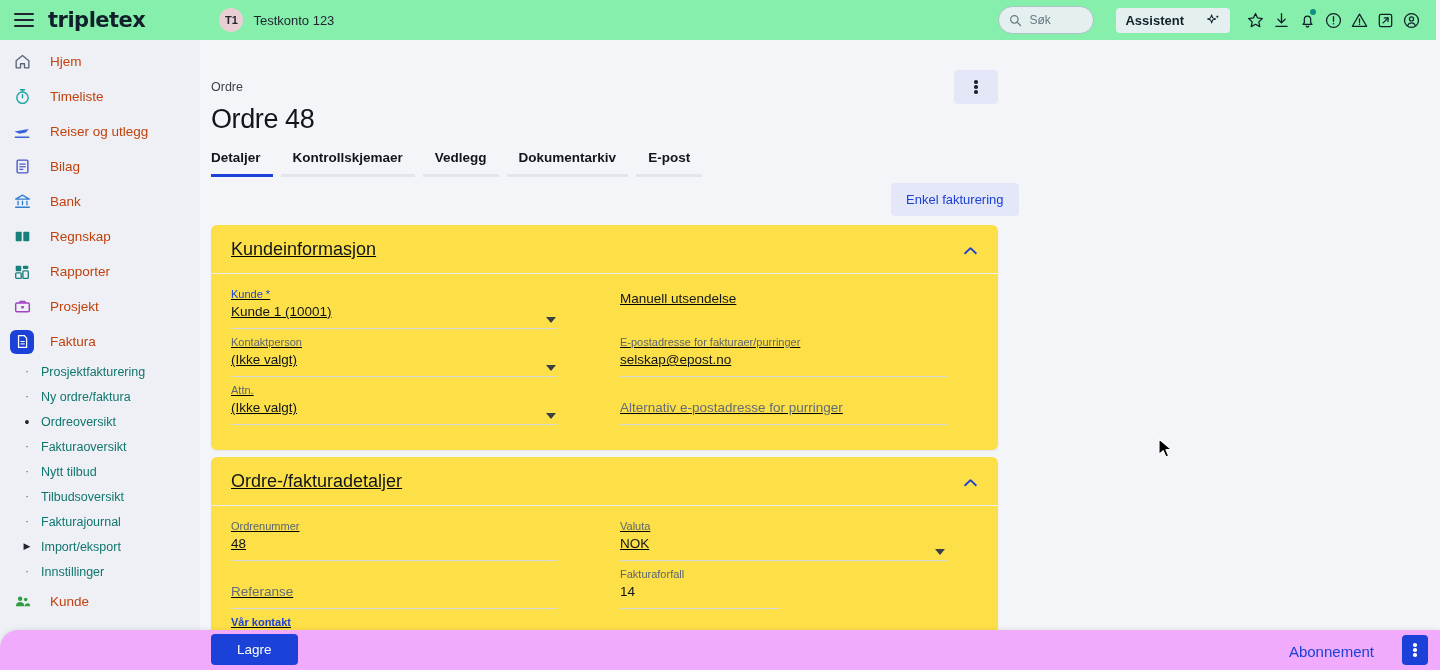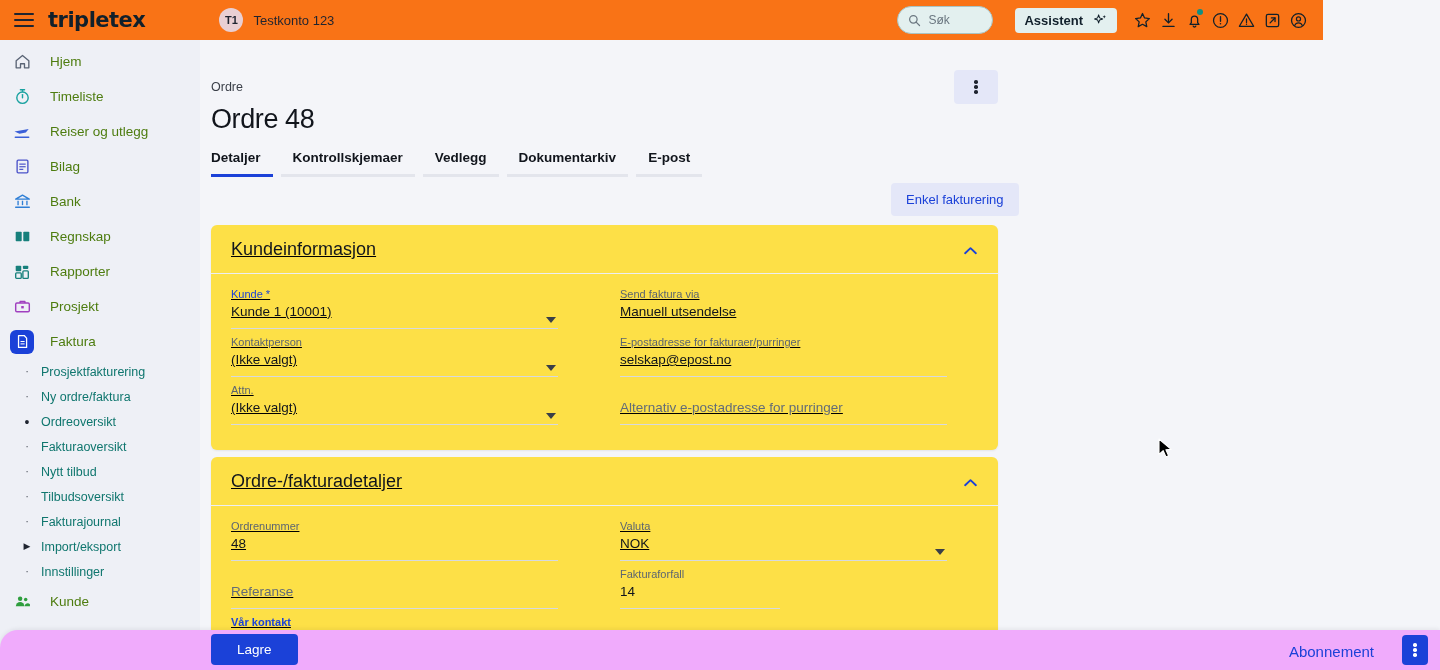--- a/index.html
+++ b/index.html
@@ -6,22 +6,22 @@
   html, body {
     width: 1440px; height: 670px;
     overflow: hidden;
     font-family: "Liberation Sans", sans-serif;
     background: #f4f5f9;
   }
   .app { position: relative; width: 1440px; height: 670px; }
 
   
   .topbar {
-    position: absolute; top: 0; left: 0; width: 1323px; height: 40px;
-    background: #f97316;
+    position: absolute; top: 0; left: 0; width: 1436px; height: 40px;
+    background: #86efac;
     display: flex; align-items: center;
   }
   .hamburger { width: 20px; height: 14px; margin-left: 14px; display: flex;
     flex-direction: column; justify-content: space-between; cursor: pointer; }
   .hamburger span { display: block; height: 2px; background: #1f2430; border-radius: 1px; }
   .brand {
     margin-left: 14px; font-size: 21px; font-weight: 700; color: #11202b;
     letter-spacing: -0.5px; font-family: "DejaVu Sans", sans-serif;
   }
   .acct { display: flex; align-items: center; margin-left: 74px; }
@@ -35,39 +35,39 @@
 
   .topright { position: absolute; right: 12px; top: 0; height: 40px;
     display: flex; align-items: center; gap: 0; }
   .searchbox {
     width: 96px; height: 28px; border: 1px solid #a9c4c4; border-radius: 14px;
     background: #e3f0ef; display: flex; align-items: center; padding: 0 10px;
     margin-right: 22px;
   }
   .searchbox .lbl { font-size: 12px; color: #6b7780; margin-left: 7px; }
   .assistent {
-    display: flex; align-items: center; gap: 10px;
+    display: flex; align-items: center; gap: 22px;
     background: #e3f0ef; border-radius: 4px; padding: 5px 9px; margin-right: 12px;
   }
   .assistent .txt { font-size: 13px; font-weight: 700; color: #11202b; }
   .ticon { width: 26px; height: 40px; display: flex; align-items: center;
     justify-content: center; position: relative; }
   .dot { position: absolute; top: 9px; right: 4px; width: 6px; height: 6px;
     border-radius: 50%; background: #0f8f84; }
 
   
   .sidebar {
     position: absolute; top: 40px; left: 0; width: 200px; height: 630px;
     background: #eef0f6; padding-top: 4px; overflow: hidden;
   }
   .nav-item { display: flex; align-items: center; height: 35px; padding-left: 10px; cursor: pointer; }
   .nav-ico { width: 24px; height: 24px; display: flex; align-items: center;
     justify-content: center; flex: 0 0 24px; }
   .nav-ico.active { background: #1b41d8; border-radius: 6px; }
-  .nav-label { margin-left: 16px; font-size: 13.5px; color: #4d7c0f; }
+  .nav-label { margin-left: 16px; font-size: 13.5px; color: #c2410c; }
 
   .sub-item { display: flex; align-items: center; height: 25px; padding-left: 22px; cursor: pointer; }
   .bullet { width: 10px; font-size: 11px; color: #50565f; text-align: center; line-height: 1; }
   .bullet.filled { font-size: 14px; color: #1f2430; }
   .bullet.tri { font-size: 9px; color: #1f2430; }
   .sub-label { margin-left: 9px; font-size: 12.5px; color: #0f766e; }
 
   
   .main { position: absolute; top: 40px; left: 200px; width: 1240px; height: 630px;
     background: #f4f5f9; overflow: hidden; }
@@ -448,21 +448,20 @@
             <div class="field">
               <div class="lab">Attn.</div>
               <div class="val">(Ikke valgt)</div>
               <div class="caret"></div>
               <div class="ul"></div>
             </div>
           </div>
 
           <div class="col">
             <div class="field">
-              <div class="lab">Send faktura via</div>
               <div class="val">Manuell utsendelse</div>
             </div>
             <div class="field">
               <div class="lab">E-postadresse for fakturaer/purringer</div>
               <div class="val">selskap@epost.no</div>
               <div class="ul"></div>
             </div>
             <div class="field nolab">
               <div class="val ph">Alternativ e-postadresse for purringer</div>
               <div class="ul"></div>

